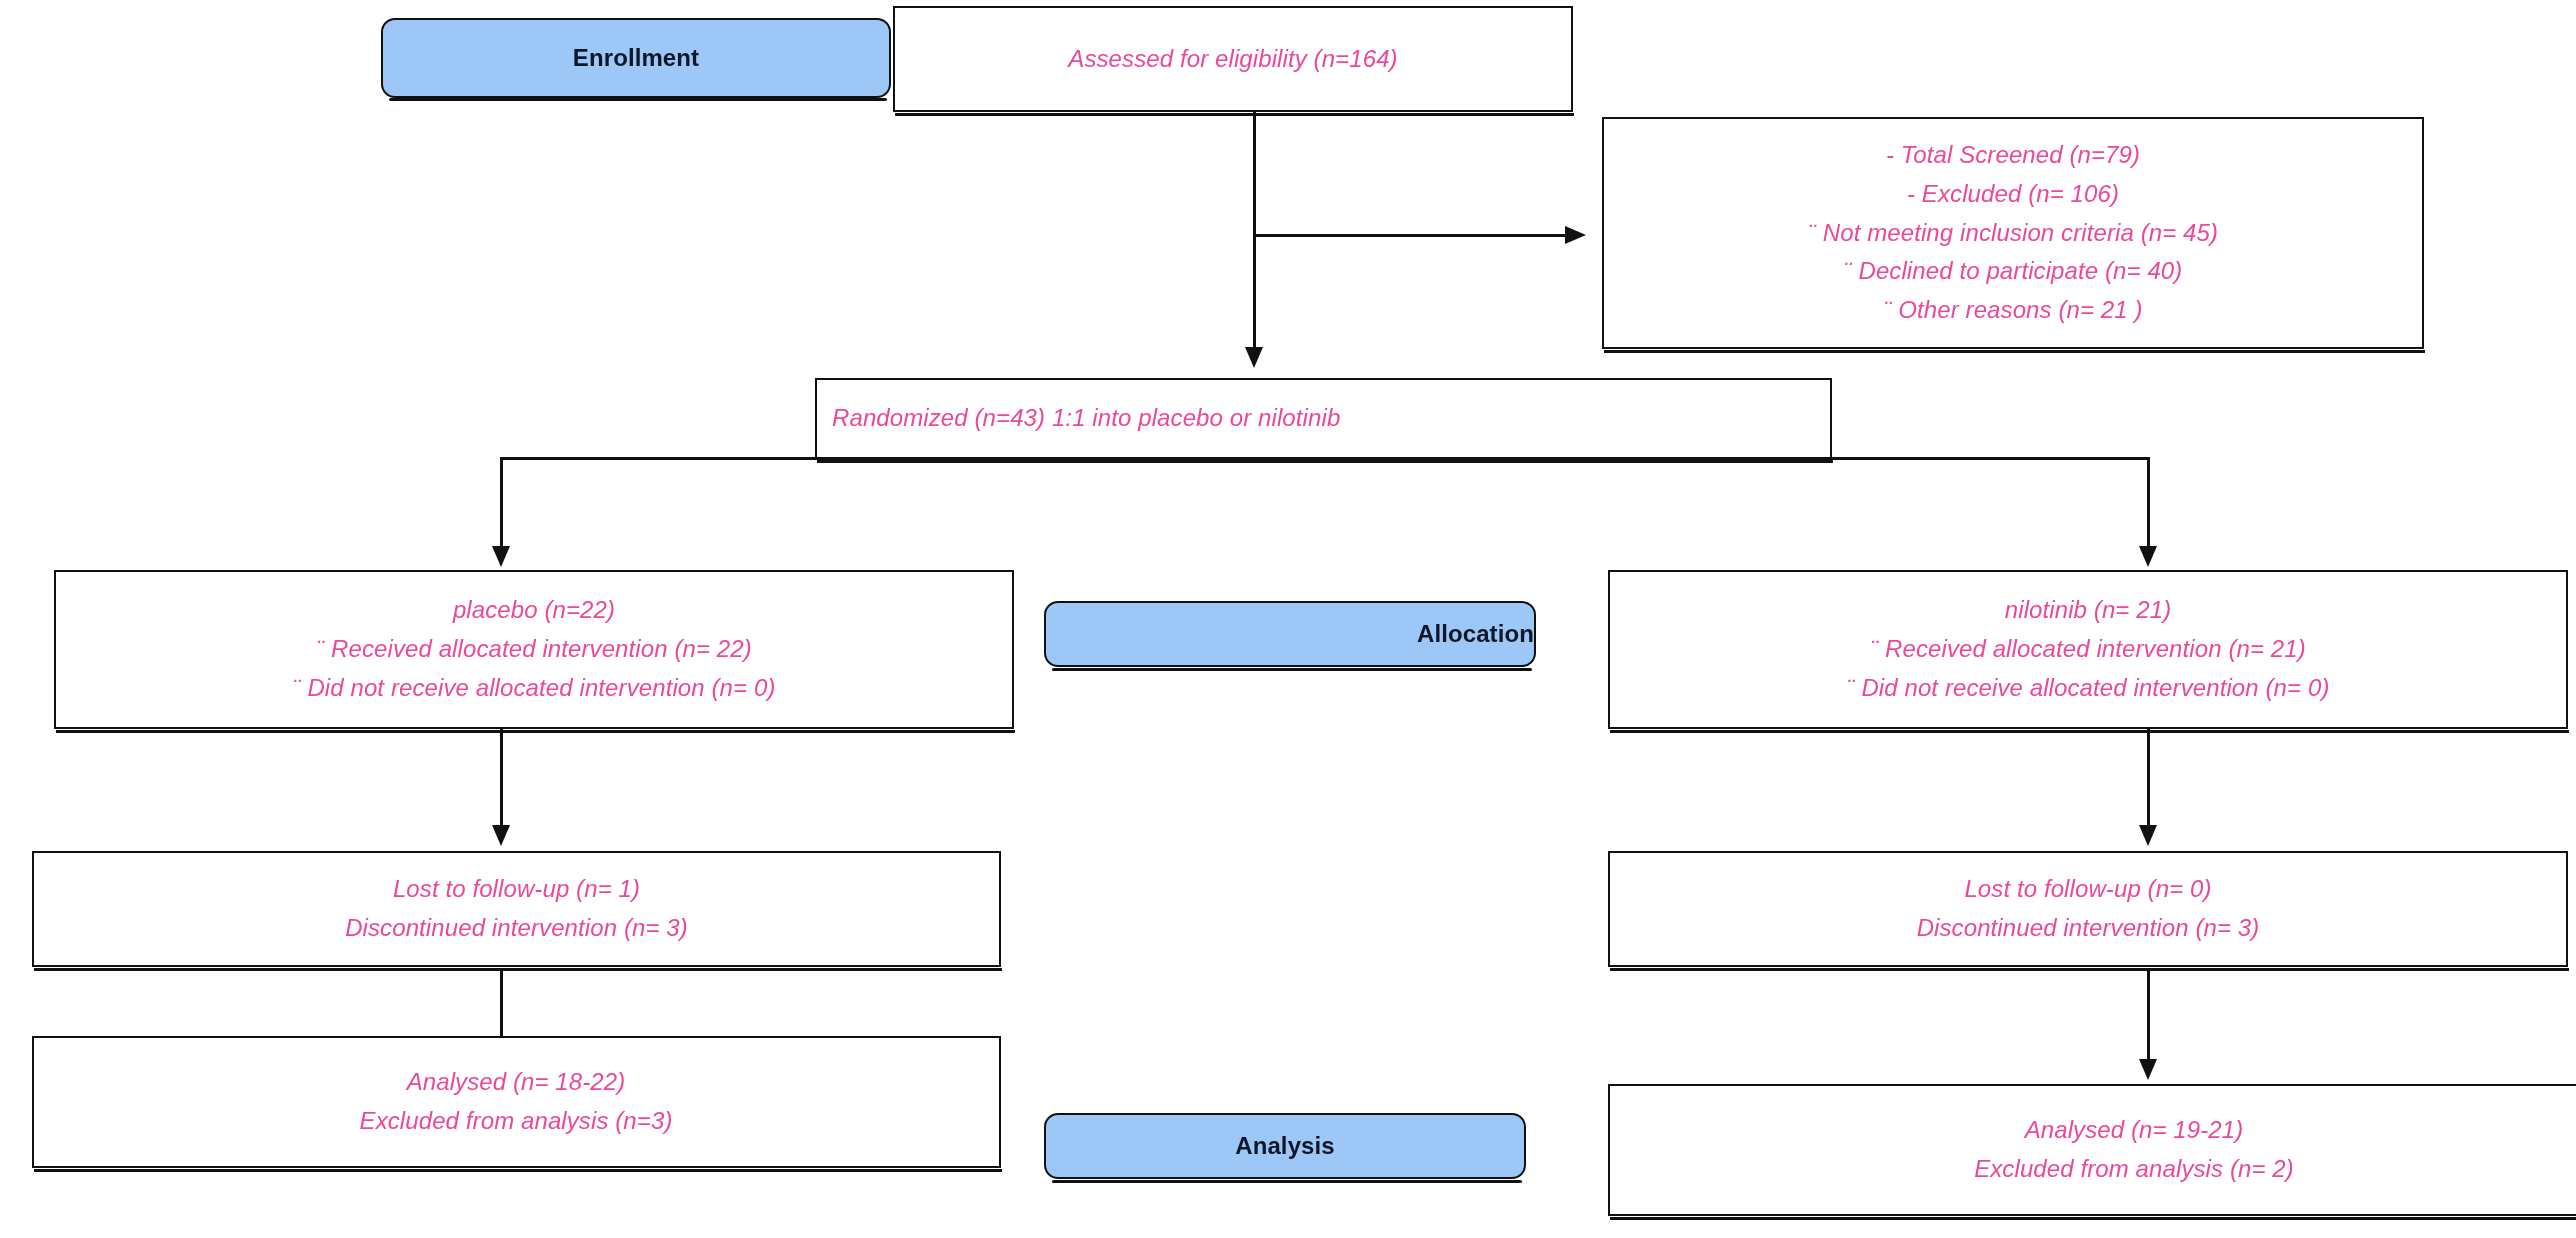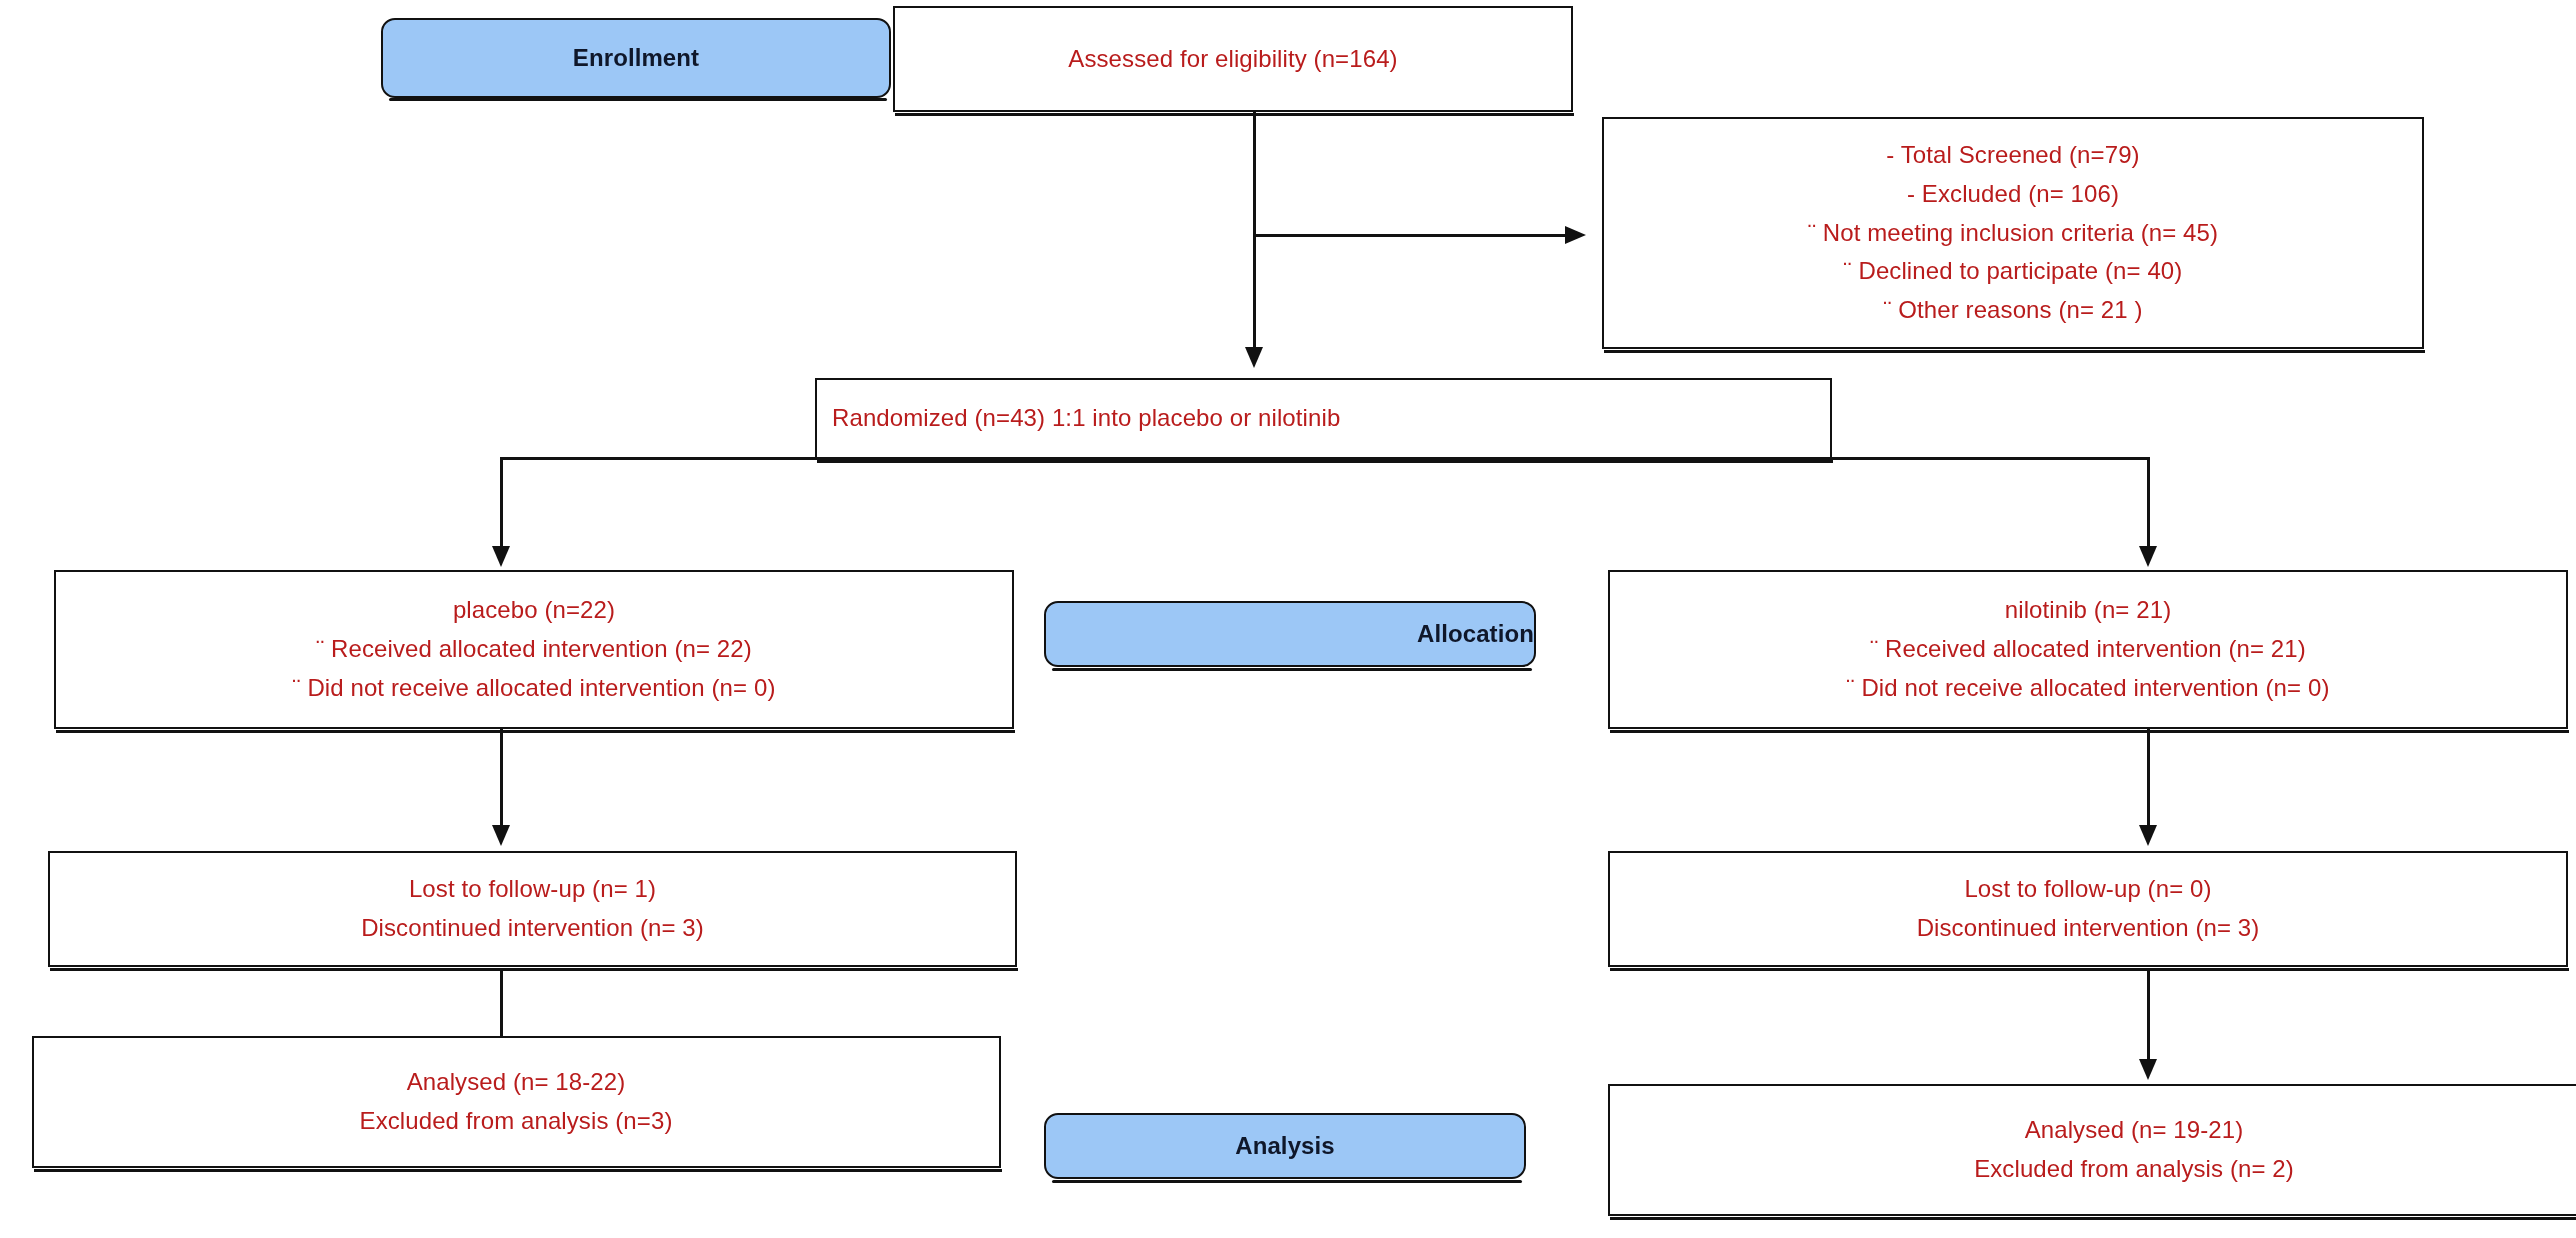--- a/index.html
+++ b/index.html
@@ -22,25 +22,26 @@
   
   .box {
     position: absolute;
     box-sizing: border-box;
     background: #ffffff;
     border: 2.5px solid #111111;
     display: flex;
     align-items: center;
     justify-content: center;
     text-align: center;
-    color: #b91c1c;
+    color: #ec4899;
     font-size: 24px;
     line-height: 1.62;
     letter-spacing: 0.1px;
     font-stretch: condensed;
+    font-style: italic;
   }
   .box .inner { width: 100%; padding: 0 10px; }
   .box .ln { display: block; white-space: nowrap; }
 
   
   .box::after {
     content: "";
     position: absolute;
     left: 0; right: -3.1px; bottom: -5.7px;
     height: 3.1px;
@@ -159,21 +160,21 @@
       <span class="ln">¨ Did not receive allocated intervention (n= 0)</span>
     </div>
   </div>
 
   <div class="vline" style="left:500px; top:728px; width:2.5px; height:101px;"></div>
   <div class="arrow-down" style="left:492px; top:825px;"></div>
 
   <div class="vline" style="left:2147px; top:728px; width:2.5px; height:101px;"></div>
   <div class="arrow-down" style="left:2139px; top:825px;"></div>
 
-  <div class="box" style="left:48px; top:851px; width:969px; height:116px;">
+  <div class="box" style="left:32px; top:851px; width:969px; height:116px;">
     <div class="inner">
       <span class="ln">Lost to follow-up (n= 1)</span>
       <span class="ln">Discontinued intervention (n= 3)</span>
     </div>
   </div>
 
 
   <div class="box" style="left:1608px; top:851px; width:960px; height:116px;">
     <div class="inner">
       <span class="ln">Lost to follow-up (n= 0)</span>

